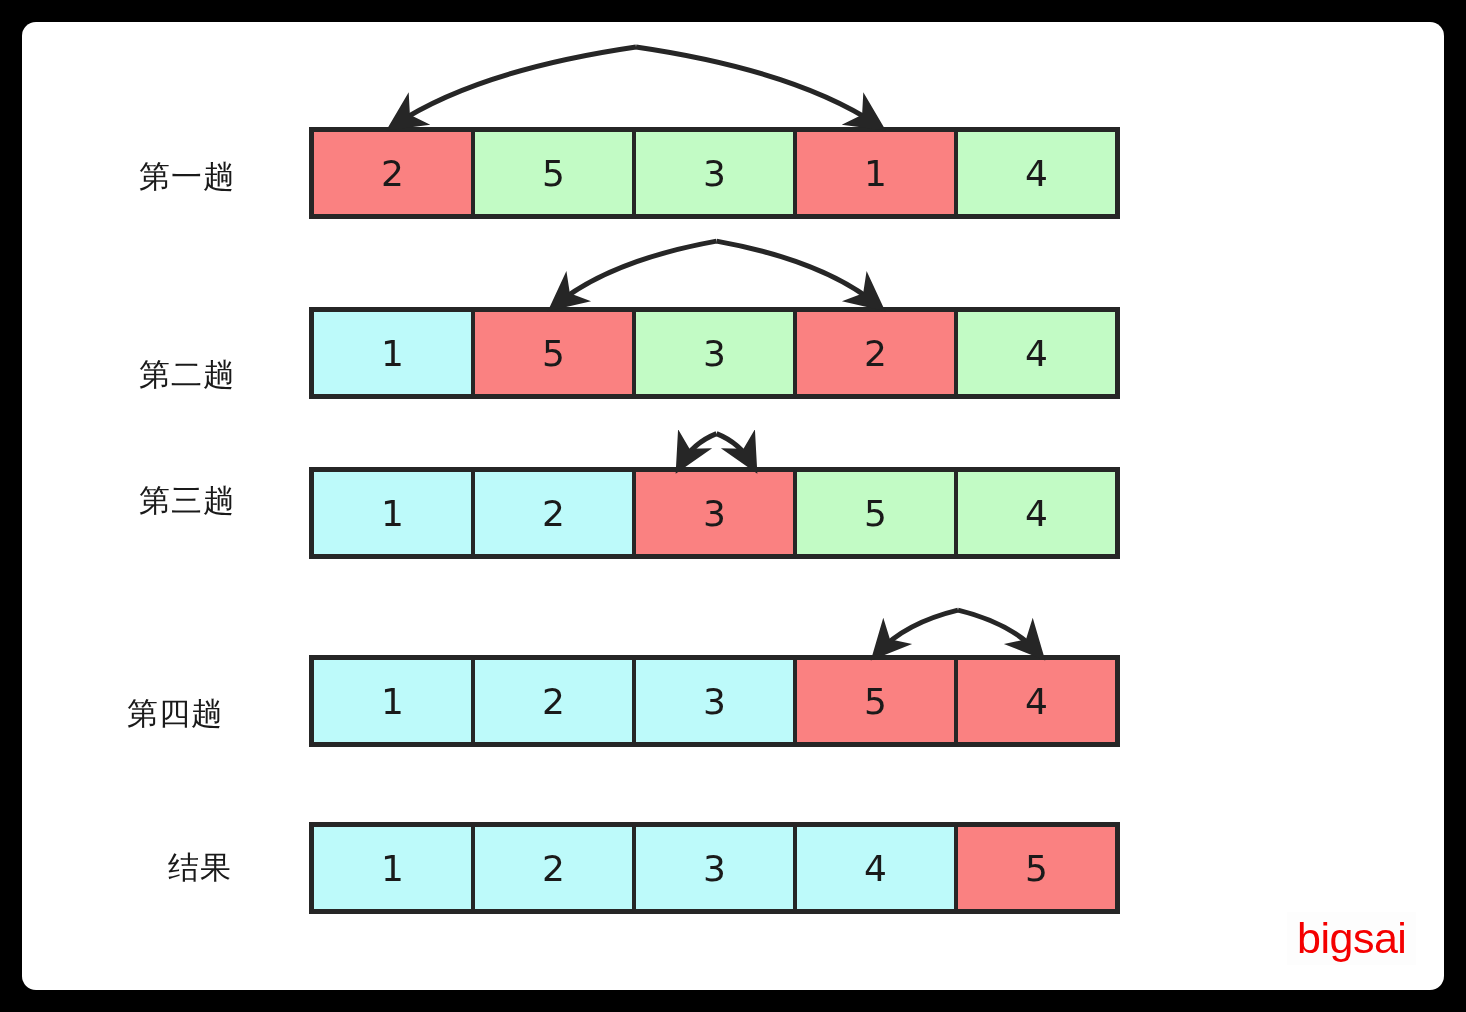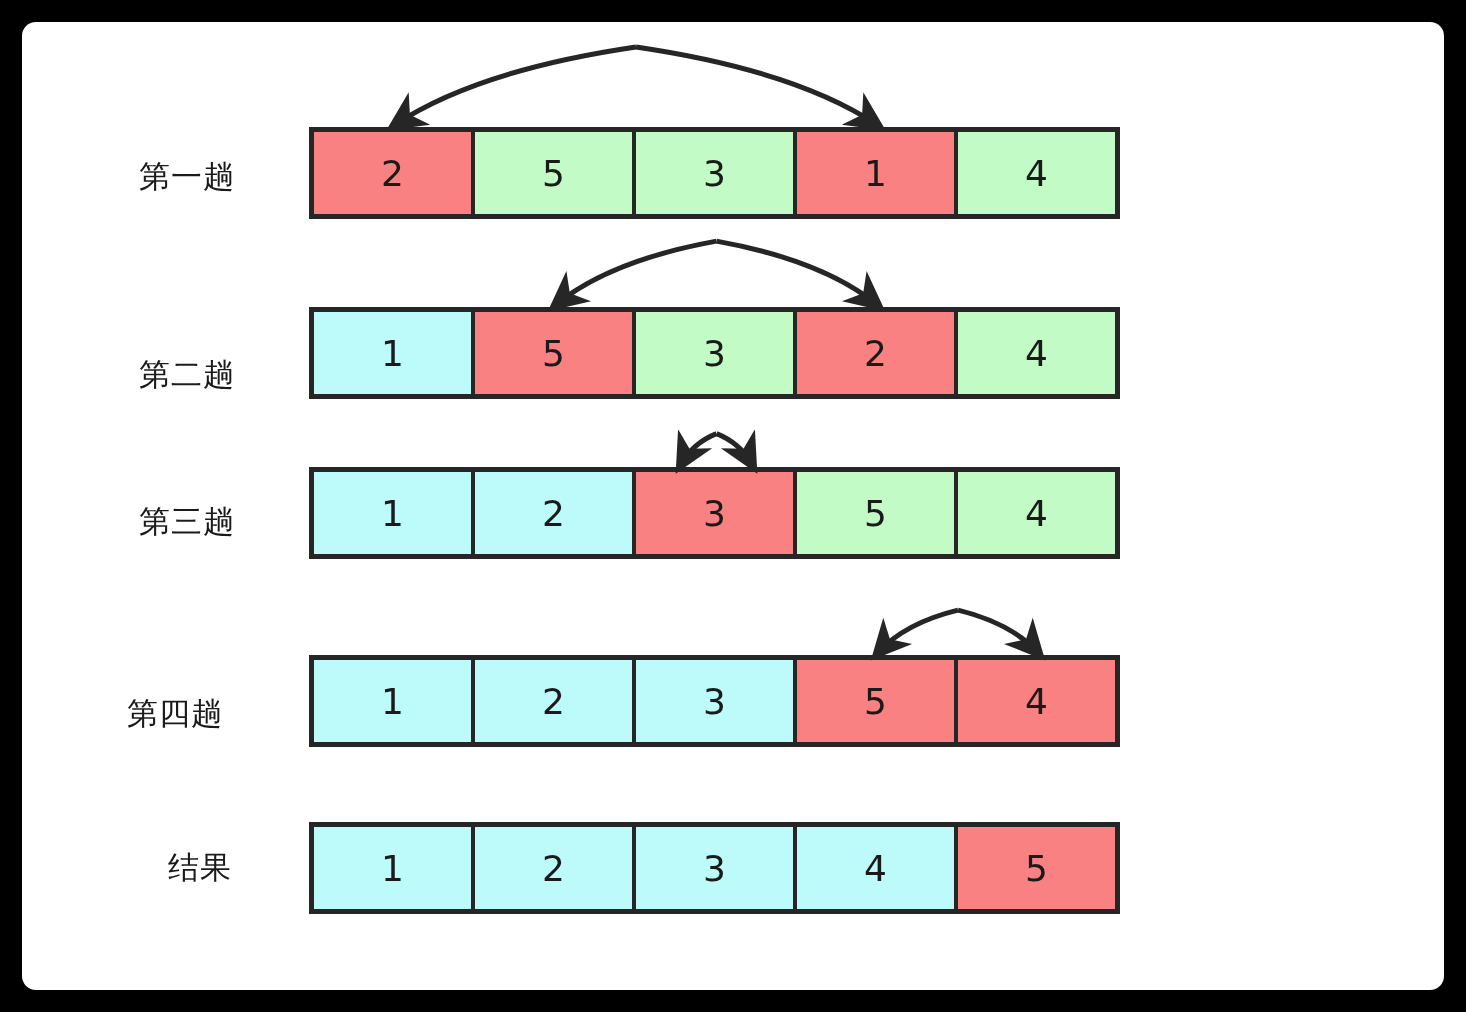--- a/index.html
+++ b/index.html
@@ -86,21 +86,21 @@
         <div class="cell" style="background: rgb(194, 251, 197);">4</div>
       </div>
       <div class="row-label" style="left: 165px; top: 333px; margin-top: 20px;">第二趟</div>
       <div class="array" style="left: 287px; top: 285px;">
         <div class="cell" style="background: rgb(189, 250, 250);">1</div>
         <div class="cell" style="background: rgb(250, 129, 129);">5</div>
         <div class="cell" style="background: rgb(194, 251, 197);">3</div>
         <div class="cell" style="background: rgb(250, 129, 129);">2</div>
         <div class="cell" style="background: rgb(194, 251, 197);">4</div>
       </div>
-      <div class="row-label" style="left: 165px; top: 500px;">第三趟</div>
+      <div class="row-label" style="left: 165px; top: 479px;">第三趟</div>
       <div class="array" style="left: 287px; top: 445px;">
         <div class="cell" style="background: rgb(189, 250, 250);">1</div>
         <div class="cell" style="background: rgb(189, 250, 250);">2</div>
         <div class="cell" style="background: rgb(250, 129, 129);">3</div>
         <div class="cell" style="background: rgb(194, 251, 197);">5</div>
         <div class="cell" style="background: rgb(194, 251, 197);">4</div>
       </div>
       <div class="row-label" style="left: 153px; top: 692px;">第四趟</div>
       <div class="array" style="left: 287px; top: 633px;">
         <div class="cell" style="background: rgb(189, 250, 250);">1</div>
@@ -130,13 +130,14 @@
         <path d="M 614,25 Q 773.39,48.4 855.5,103" fill="none" stroke="#262626" stroke-width="5" marker-end="url(#ah)"></path>
         <path d="M 694.5,219.14 Q 588.24,238.29799999999997 533.5,283" fill="none" stroke="#262626" stroke-width="5" marker-end="url(#ah)"></path>
         <path d="M 694.5,219.14 Q 800.76,238.29799999999997 855.5,283" fill="none" stroke="#262626" stroke-width="5" marker-end="url(#ah)"></path>
         <path d="M 694.5,411.64 Q 670.74,421.048 658.5,443" fill="none" stroke="#262626" stroke-width="5" marker-end="url(#ah)"></path>
         <path d="M 694.5,411.64 Q 718.26,421.048 730.5,443" fill="none" stroke="#262626" stroke-width="5" marker-end="url(#ah)"></path>
         <path d="M 936,588.07 Q 882.87,600.9490000000001 855.5,631" fill="none" stroke="#262626" stroke-width="5" marker-end="url(#ah)"></path>
         <path d="M 936,588.07 Q 989.13,600.9490000000001 1016.5,631" fill="none" stroke="#262626" stroke-width="5" marker-end="url(#ah)"></path>
       </g>
   </svg>
 
+  <div id="watermark" style="left: 1265px; top: 890px;">bigsai</div>
 </div>
 
 </body></html>

